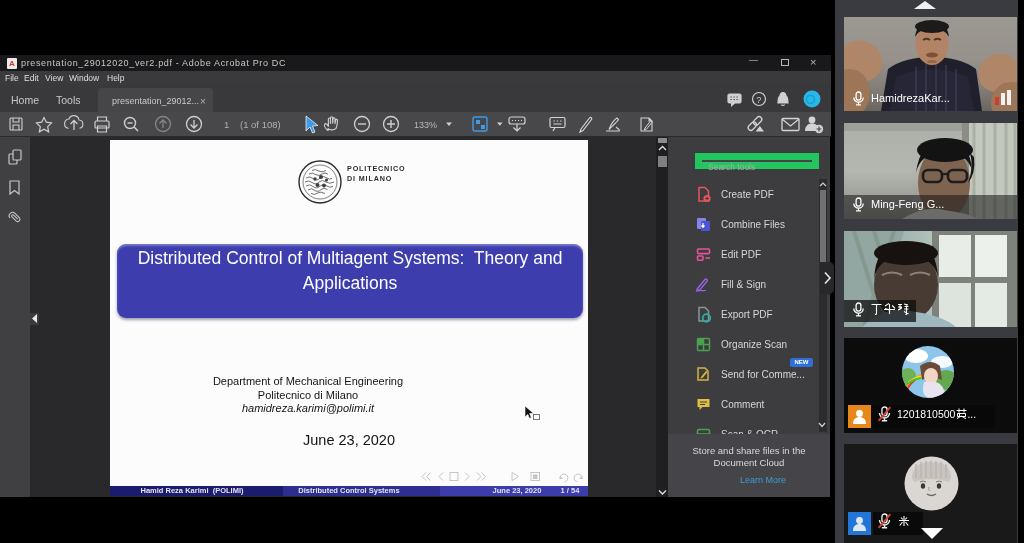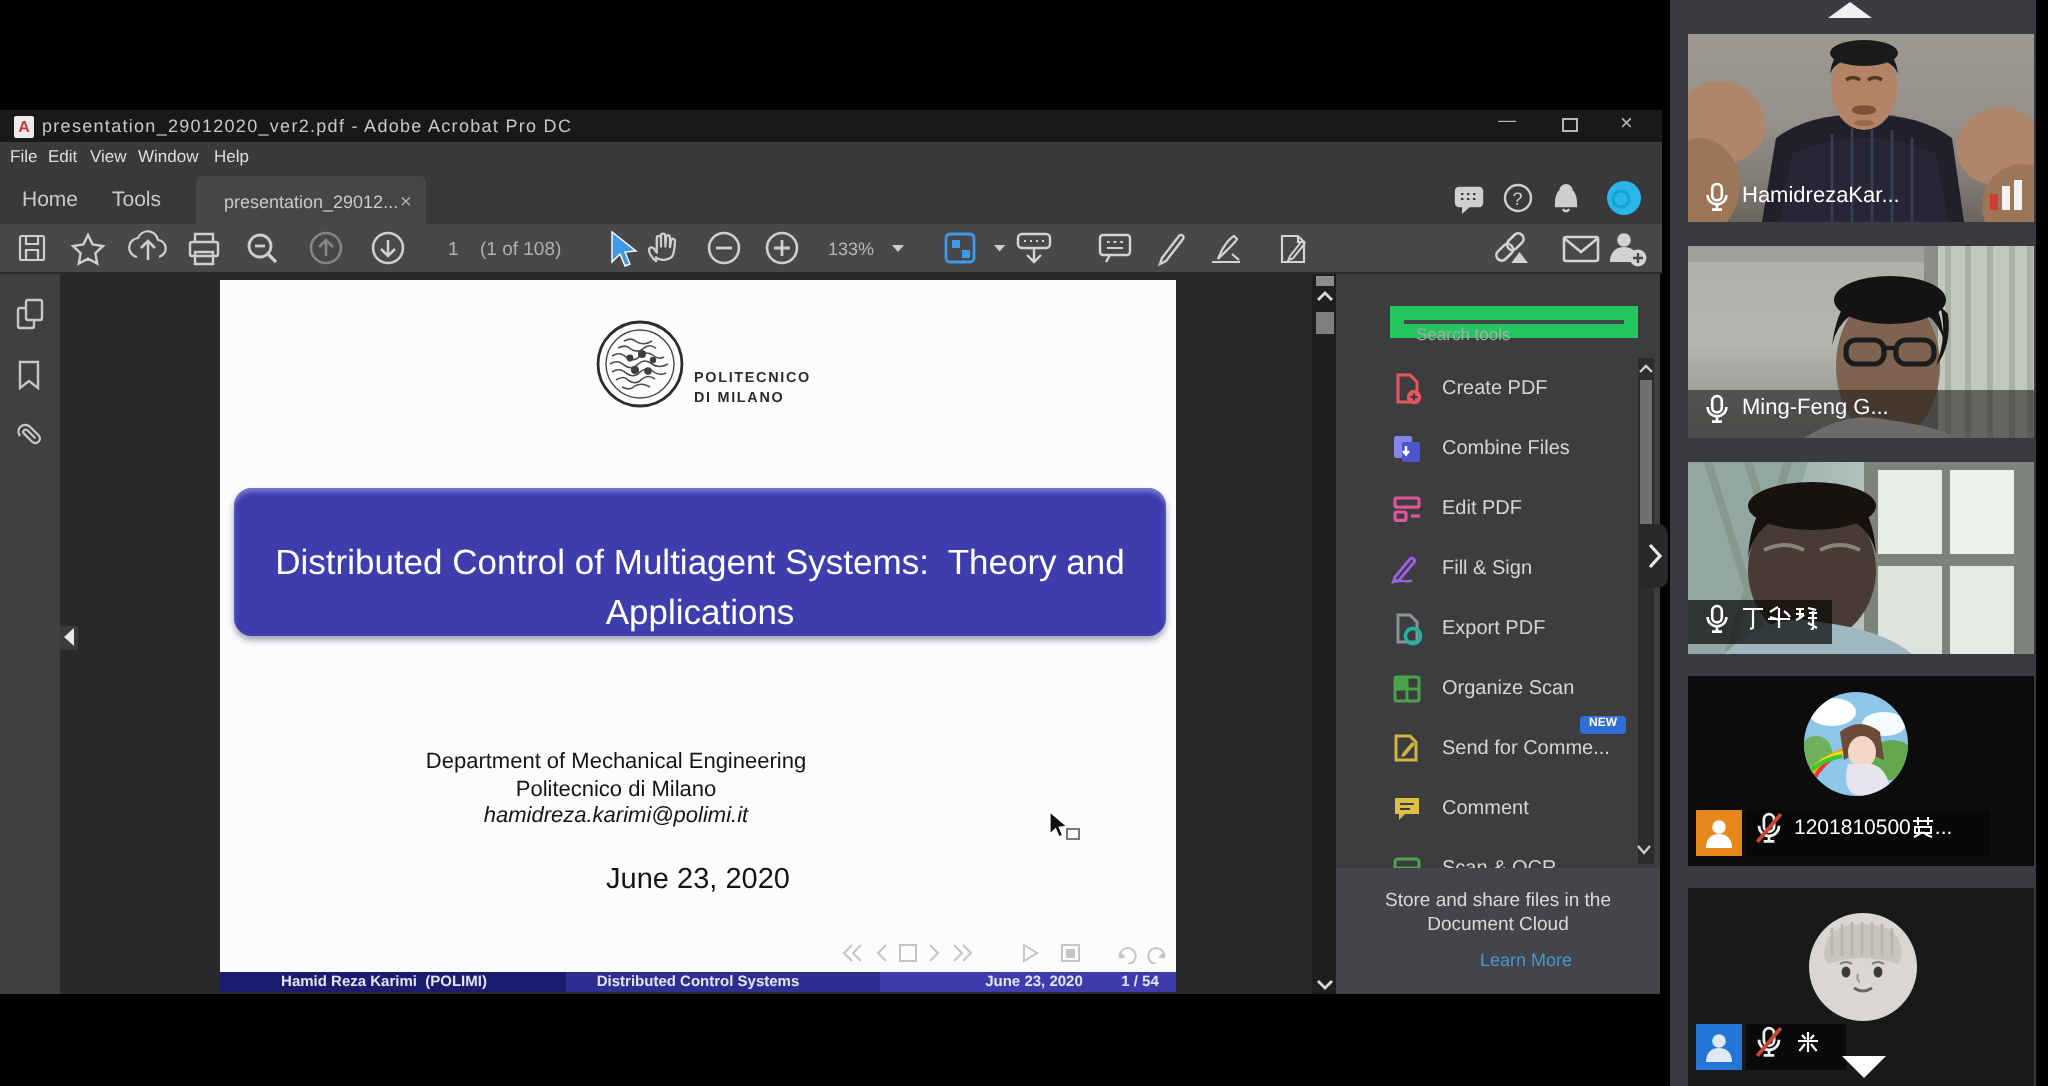--- a/index.html
+++ b/index.html
@@ -269,24 +269,24 @@
         <path d="M15 35.5 q4 2 6 -.3 q4 -2.3 8 .3"></path>
       </g>
       <g fill="#3e3e3e">
         <circle cx="19" cy="21" r="1.7"></circle>
           <circle cx="25" cy="19" r="2"></circle>
           <circle cx="30.5" cy="22" r="1.6"></circle>
         <circle cx="21.5" cy="27" r="2"></circle>
           <circle cx="28" cy="27.5" r="1.9"></circle>
       </g>
     </svg>
-    <div class="abs" style="left:237px;top:24px;font-size:7.2px;font-weight:bold;letter-spacing:0.85px;color:#2b2b2b;line-height:9.5px;margin-top:20px;">POLITECNICO<br>DI MILANO</div>
+    <div class="abs" style="left:237px;top:24px;font-size:7.2px;font-weight:bold;letter-spacing:0.85px;color:#2b2b2b;line-height:9.5px;">POLITECNICO<br>DI MILANO</div>
 
     <div class="abs" style="left:7px;top:104px;width:466px;height:74px;background:#3d3dae;border-radius:9px;box-shadow:0 2px 3px rgba(80,80,120,.55), inset 0 2px 2px rgba(170,170,230,.55);">
-      <div style="margin-top:25px;text-align:center;color:#fff;font-size:17.5px;line-height:25px;">Distributed Control of Multiagent Systems:&nbsp; Theory and<br>Applications</div>
+      <div style="margin-top:2px;text-align:center;color:#fff;font-size:17.5px;line-height:25px;">Distributed Control of Multiagent Systems:&nbsp; Theory and<br>Applications</div>
     </div>
     <div class="abs" style="left:0;top:235px;width:396px;text-align:center;font-size:11px;color:#141414;line-height:13.5px;">Department of Mechanical Engineering<br>Politecnico di Milano<br><i>hamidreza.karimi@polimi.it</i></div>
     <div class="abs" style="left:0;top:292px;width:478px;text-align:center;font-size:14.5px;color:#141414;">June 23, 2020</div>
 
     <svg class="abs" style="left:309px;top:331px;" width="168" height="11" viewBox="0 0 168 11">
       <g fill="none" stroke="#c5c5c9" stroke-width="1">
         <path d="M7 1.5 L3 5.5 L7 9.5 M11.5 1.5 L7.5 5.5 L11.5 9.5"></path>
         <path d="M24 1.5 L20 5.5 L24 9.5"></path>
         <rect x="31" y="1.5" width="8" height="8"></rect>
         <path d="M46 1.5 L50 5.5 L46 9.5"></path>

